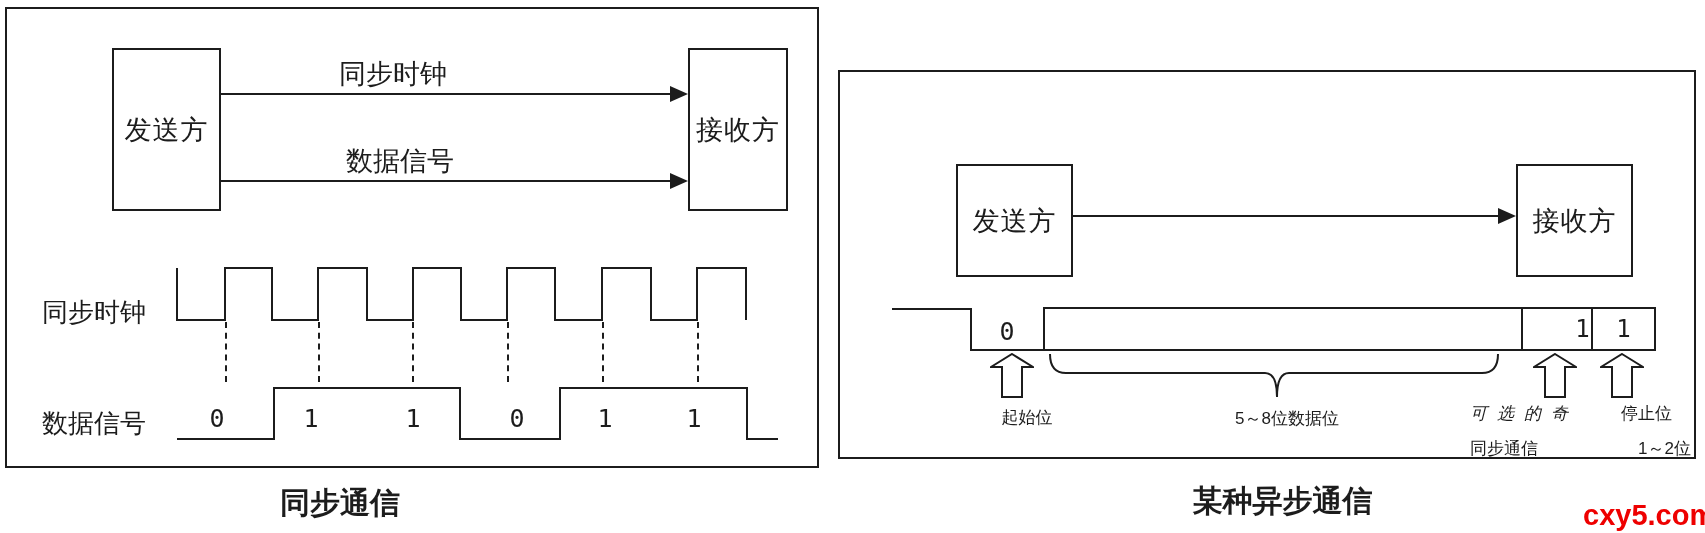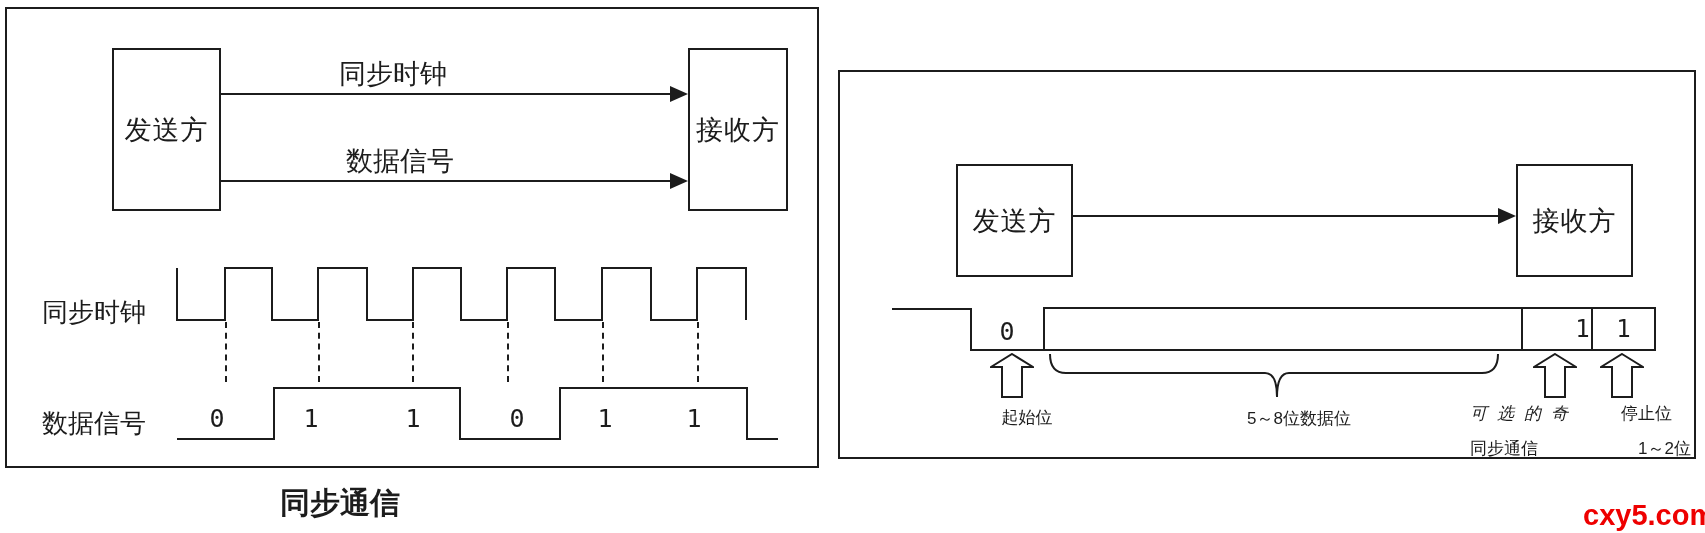--- a/index.html
+++ b/index.html
@@ -122,22 +122,23 @@
   </svg>
   <svg class="abs" style="left:1600px;top:353px;" width="44" height="45" viewBox="0 0 44 45">
     <polygon points="22,1 43,14 32,14 32,44 12,44 12,14 1,14" fill="#fff" stroke="#1c1c1c" stroke-width="2"></polygon>
   </svg>
 
   <svg class="abs" style="left:1048px;top:352px;" width="452" height="48" viewBox="0 0 452 48">
     <path d="M2,2 Q2,21 18,21 H217 Q229,21 229,45 Q229,21 241,21 H434 Q450,21 450,2" fill="none" stroke="#1c1c1c" stroke-width="2"></path>
   </svg>
 
   <div class="abs smalllbl center" style="left:977px;top:406px;width:100px;">起始位</div>
-  <div class="abs smalllbl" style="left:1235px;top:407px;margin-left:12px;">5～8位数据位</div>
+  <div class="abs smalllbl" style="left:1235px;top:407px;">5～8位数据位</div>
   <div class="abs smalllbl" style="left:1470px;top:402px;letter-spacing:10px;font-style:italic;">可选的奇</div>
   <div class="abs smalllbl" style="left:1470px;top:437px;">同步通信</div>
   <div class="abs smalllbl" style="left:1621px;top:402px;">停止位</div>
   <div class="abs smalllbl" style="left:1638px;top:437px;">1～2位</div>
 
+  <div class="abs caption" style="left:1180px;top:481px;width:205px;">某种异步通信</div>
 
   <div class="abs" id="watermark" style="left: 1583px; top: 499px; color: rgb(238, 0, 0);">cxy5.com</div>
 
 </div>
 
 </body></html>

